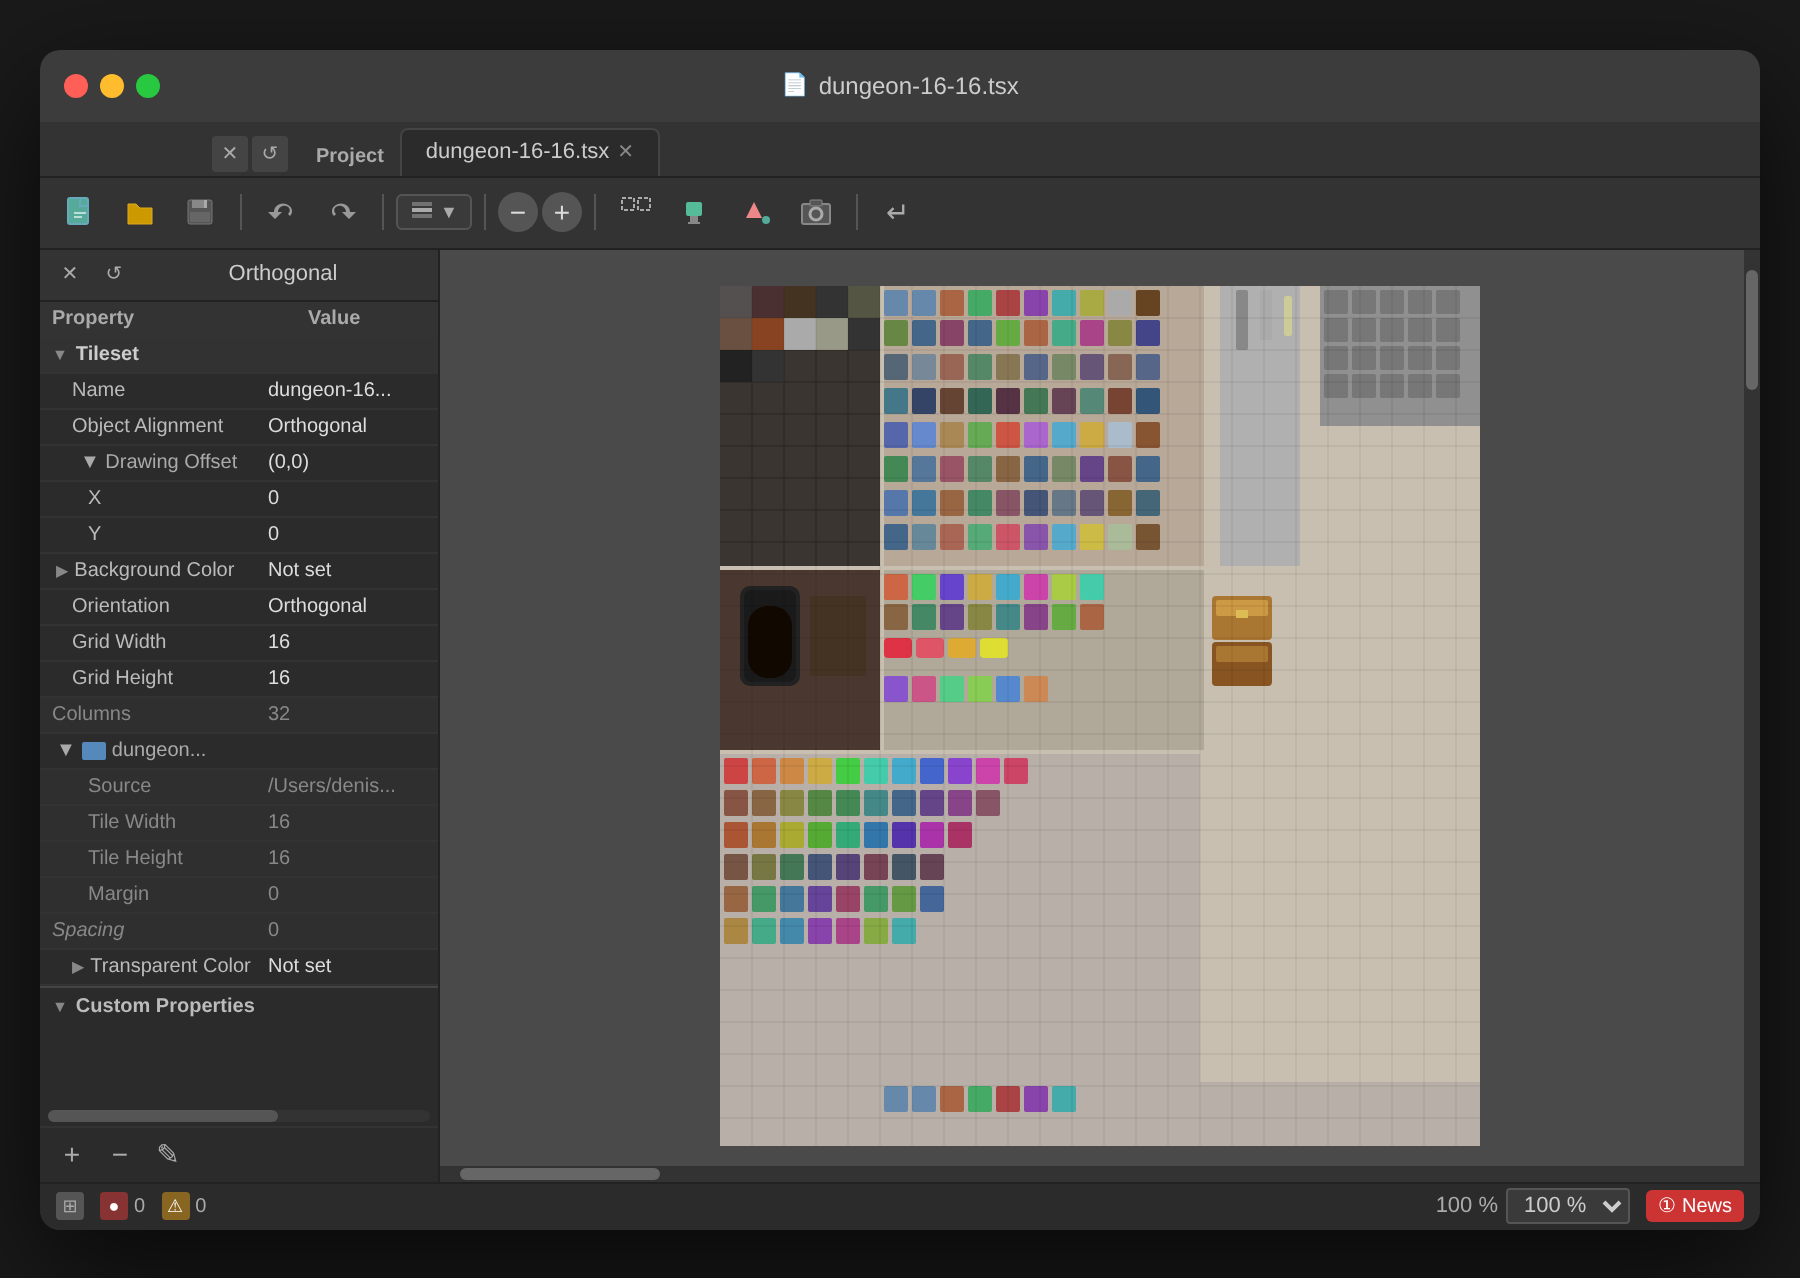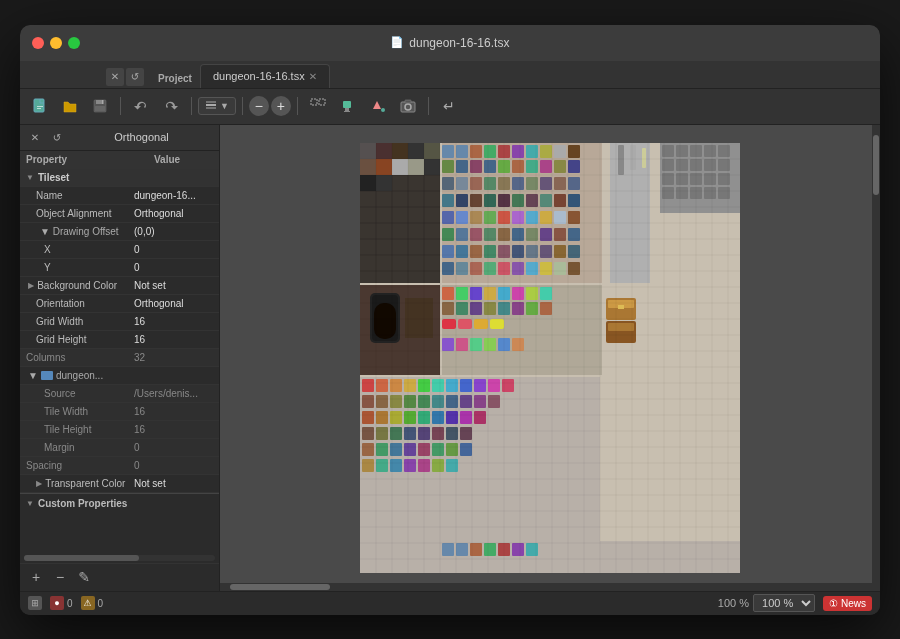--- a/index.html
+++ b/index.html
@@ -638,21 +638,21 @@
             </div>
             <div class="prop-row grayed">
               <span class="prop-name" style="padding-left:24px;color:#888;">Tile Height</span>
               <span class="prop-value" style="color:#888;">16</span>
             </div>
             <div class="prop-row grayed">
               <span class="prop-name" style="padding-left:24px;color:#888;">Margin</span>
               <span class="prop-value" style="color:#888;">0</span>
             </div>
             <div class="prop-row grayed">
-              <span class="prop-name" style="color:#888;">Spacing</span>
+              <span class="prop-name" style="color:#888;font-style:italic;">Spacing</span>
               <span class="prop-value" style="color:#888;">0</span>
             </div>
             <div class="prop-row">
               <span class="prop-name" style="padding-left:16px;display:flex;align-items:center;gap:3px;">
                 <span class="triangle-right">▶</span>
                 Transparent Color
               </span>
               <span class="prop-value">Not set</span>
             </div>
 

